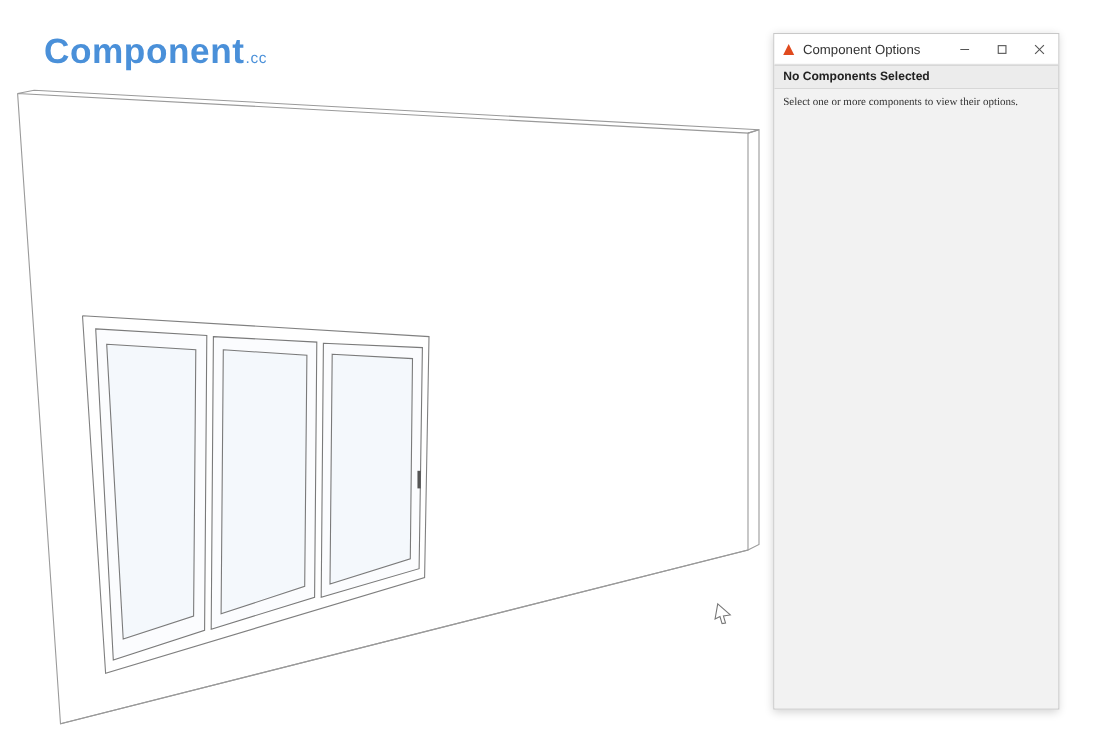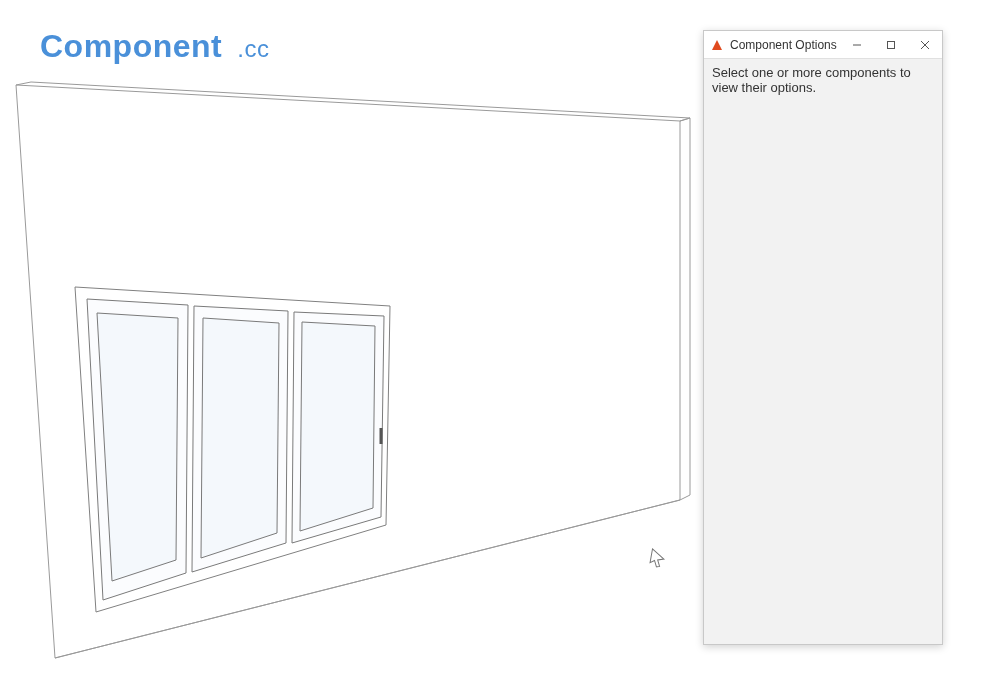--- a/index.html
+++ b/index.html
@@ -14,40 +14,40 @@
     .logo {
       position: absolute;
       top: 28px;
       left: 40px;
       color: #4a90d9;
       font-weight: 700;
       font-size: 32px;
       letter-spacing: 0.5px;
       font-family: Arial, sans-serif;
     }
-    .logo .cc { font-size: 24px; font-weight: 400; margin-left: 15px; }
+    .logo .cc { font-size: 14px; font-weight: 400; margin-left: 1px; }
     .viewport {
       position: absolute;
       inset: 0;
       background: #ffffff;
     }
     .viewport svg { display:block; }
     .cursor-arrow {
       position: absolute;
       left: 648px;
       top: 548px;
       width: 20px; height: 20px;
       transform: rotate(10deg);
     }
     
     .dialog {
       position: absolute;
       top: 30px;
       left: 703px;
-      width: 240px;
+      width: 260px;
       height: 615px;
       background: #f2f2f2;
       border: 1px solid #c8c8c8;
       box-shadow: 0 2px 8px rgba(0,0,0,0.18);
       display: flex;
       flex-direction: column;
     }
     .dialog-titlebar {
       height: 28px;
       background: #ffffff;
@@ -72,23 +72,24 @@
       border-top:1px solid #d7d7d7;
       border-bottom:1px solid #d7d7d7;
       padding: 4px 8px;
       font-size: 11px;
       font-weight: 700;
       color:#222;
     }
     .dialog-body {
       flex:1;
       padding:6px 8px;
-      font-size: 13px;
+      font-size: 10px;
       color:#333;
       background:#f2f2f2;
+      font-family:Liberation Serif, serif;
     }
   </style>
 </head>
 <body>
 
 <div class="viewport">
   <svg viewBox="0 0 1000 685" width="1000" height="685">
 
     <g stroke="#9a9a9a" stroke-width="1" fill="none" vector-effect="non-scaling-stroke">
 
@@ -149,16 +150,17 @@
           <rect x="1.5" y="1.5" width="7" height="7" fill="none" stroke="#555" stroke-width="1"></rect>
         </svg>
     </div>
     <div class="win-btn">
       <svg width="10" height="10" viewBox="0 0 10 10">
           <line x1="1" y1="1" x2="9" y2="9" stroke="#555" stroke-width="1"></line>
           <line x1="9" y1="1" x2="1" y2="9" stroke="#555" stroke-width="1"></line>
         </svg>
     </div>
   </div>
+  <div class="dialog-subhead">No Components Selected</div>
   <div class="dialog-body">
     <span>Select one or more components to view their options.</span>
   </div>
 </div>
 
 </body></html>

